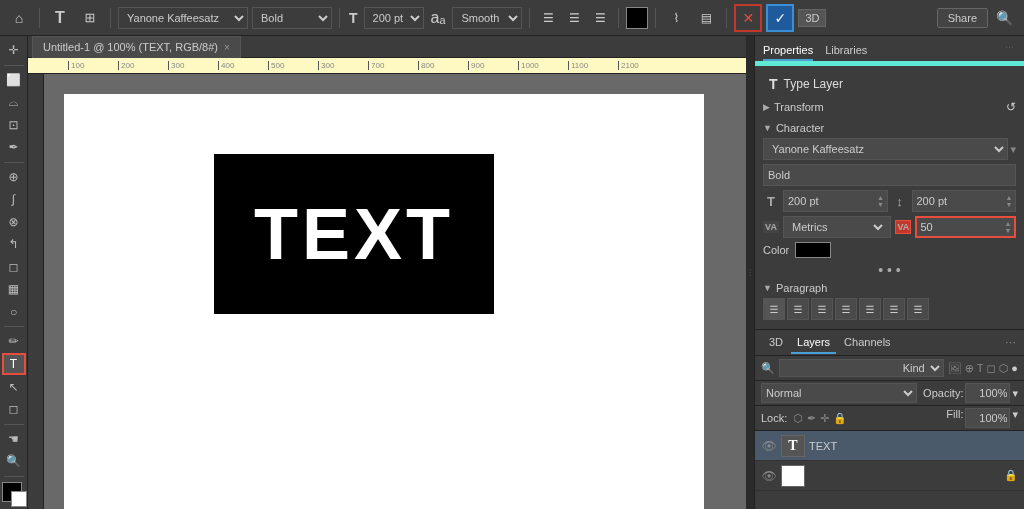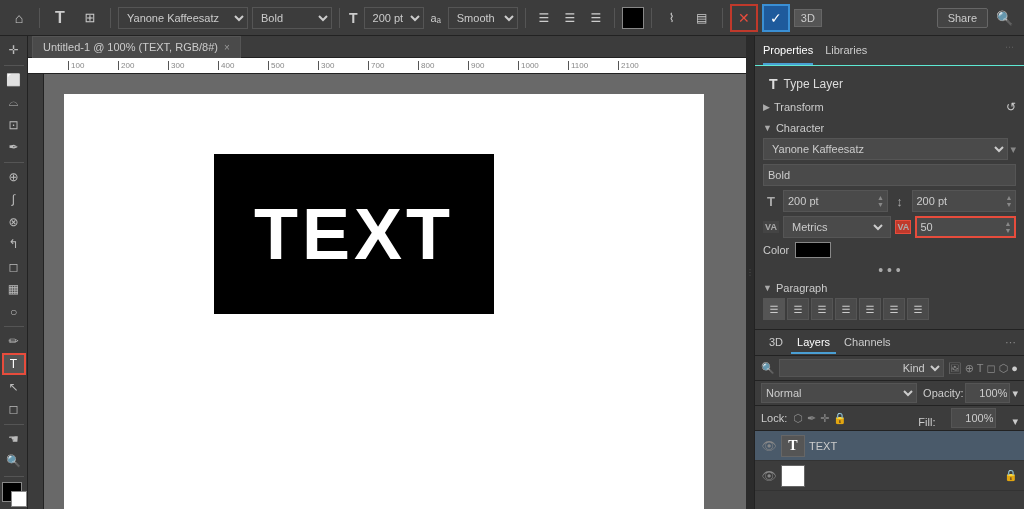--- a/index.html
+++ b/index.html
@@ -176,21 +176,21 @@
     #canvas-area {
       flex: 1;
       background: #696969;
       position: relative;
       overflow: hidden;
       display: flex;
       flex-direction: column;
     }
     #ruler-h {
       height: 16px;
-      background: #ffffff;
+      background: #fef9c3;
       border-bottom: 1px solid #222;
       display: flex;
       align-items: center;
       padding-left: 40px;
       overflow: hidden;
     }
     .ruler-marks {
       display: flex;
       gap: 0;
       font-size: 8px;
@@ -250,21 +250,21 @@
       flex-direction: column;
       overflow: hidden;
     }
     #panel-top {
       flex: 1;
       overflow-y: auto;
       overflow-x: hidden;
     }
     #panel-tabs {
       display: flex;
-      border-bottom: 1px solid #5eead4;
+      border-bottom: 5px solid #5eead4;
       padding: 4px 8px 0;
       gap: 12px;
       height: 30px;
     }
     .panel-tab {
       font-size: 11px;
       color: #ccc;
       cursor: pointer;
       padding: 4px 0;
       border-bottom: 2px solid transparent;
@@ -495,21 +495,21 @@
 
     #layers-lock-row {
       display: flex;
       align-items: center;
       padding: 2px 6px;
       gap: 6px;
       border-bottom: 1px solid #222;
     }
     .lock-icons { display: flex; gap: 4px; }
     .lock-icon-btn { font-size: 11px; color: #888; cursor: pointer; }
-    .fill-control { margin-left: auto; display: flex; align-items: flex-end; gap: 16px; font-size: 11px; color: #ccc; }
+    .fill-control { margin-left: auto; display: flex; align-items: flex-start; gap: 2px; font-size: 11px; color: #ccc; }
     .fill-input {
       width: 45px;
       height: 20px;
       background: #4a4a4a;
       border: 1px solid #555;
       color: #ccc;
       font-size: 11px;
       text-align: right;
       padding: 0 2px;
     }
@@ -588,21 +588,21 @@
     <option>Regular</option>
     <option>Light</option>
   </select>
   <div class="tb-separator"></div>
   <span style="font-size:14px;font-weight:bold;color:#ccc;margin:0 2px;">T</span>
   <select class="tb-select tb-font-size">
     <option>200 pt</option>
     <option>100 pt</option>
     <option>72 pt</option>
   </select>
-  <span style="font-size:11px;color:#ccc;margin:0 3px;">aₐ</span>
+  <span style="font-size:16px;color:#ccc;margin:0 3px;">aₐ</span>
   <select class="tb-select tb-antialiasing">
     <option>Smooth</option>
     <option>Sharp</option>
     <option>Crisp</option>
     <option>Strong</option>
     <option>None</option>
   </select>
   <div class="tb-separator"></div>
   <button class="tb-align-btn">☰</button>
   <button class="tb-align-btn">☰</button>

